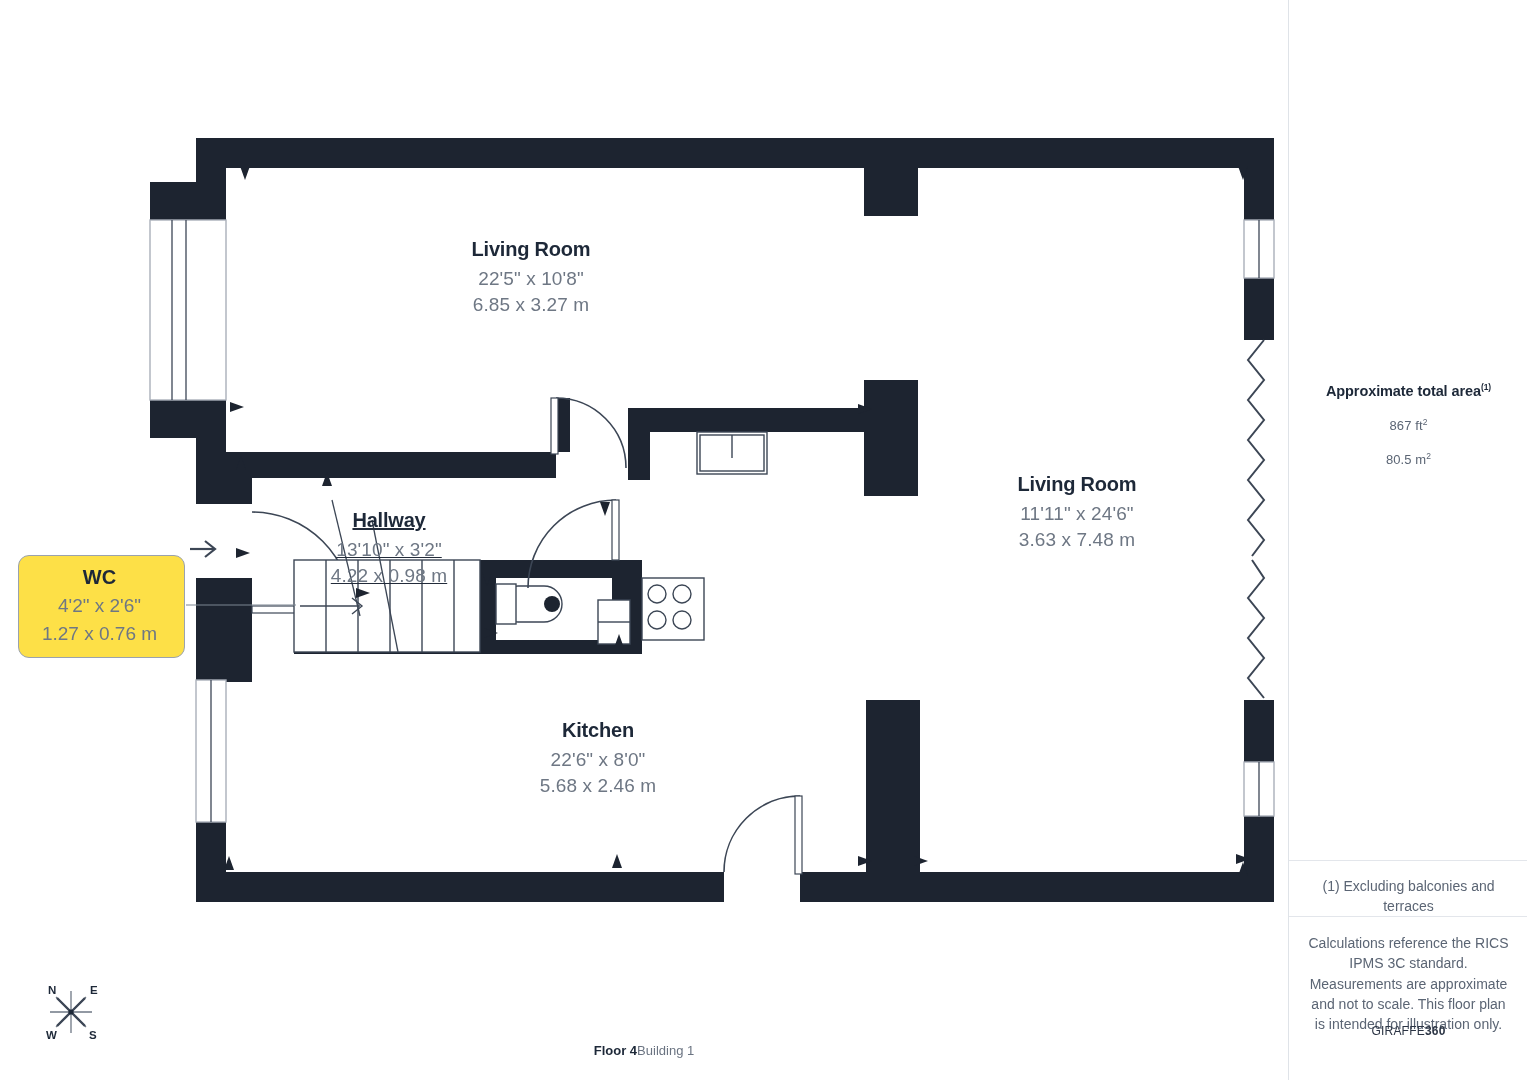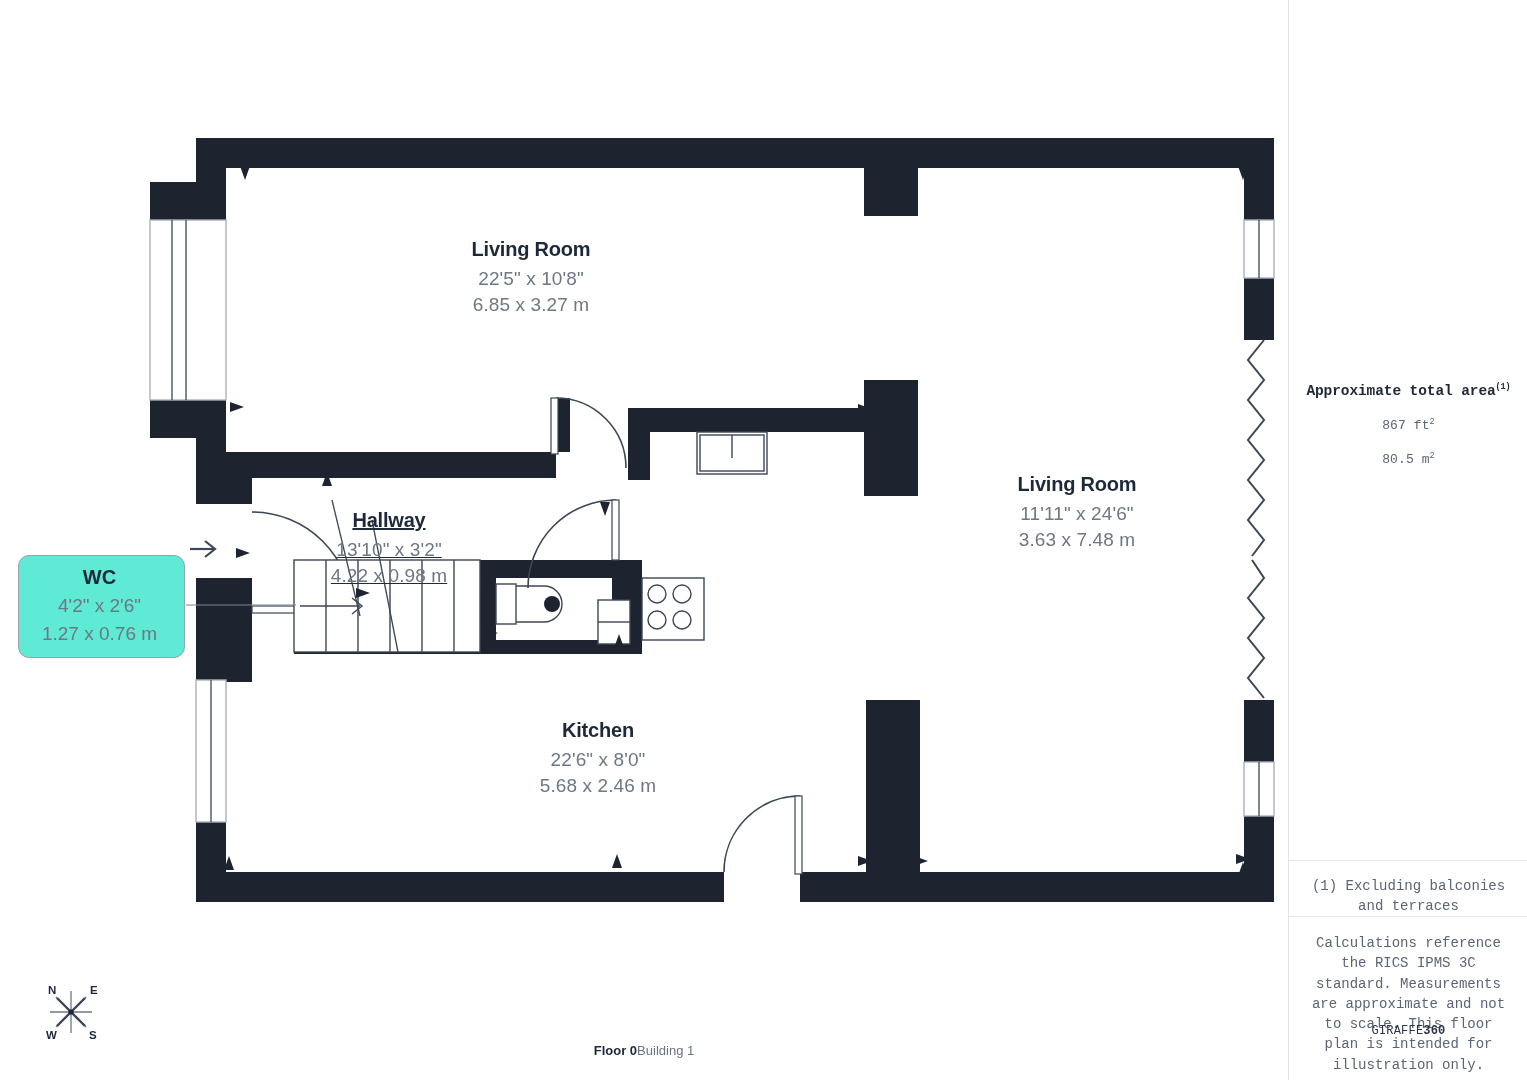--- a/index.html
+++ b/index.html
@@ -7,21 +7,21 @@
   body{
     width:1527px;height:1080px;overflow:hidden;position:relative;
     font-family:"Liberation Sans","DejaVu Sans",sans-serif;
     color:#222b3a;
   }
   #page{position:relative;width:1527px;height:980px;border-radius:32px;}
 
   
   #side-panel{
     position:absolute;left:1288px;top:0;width:239px;height:1080px;
-    border-left:1px solid #dfe3e8;box-sizing:border-box;background:#fff;font-family:Liberation Mono, monospace;
+    border-left:1px solid #dfe3e8;box-sizing:border-box;background:#fff;
   }
   .panel-area{
     position:absolute;left:0;top:382px;width:239px;text-align:center;
   }
   .panel-area .area-title{
     font-size:14.5px;font-weight:bold;color:#1d2838;letter-spacing:-0.1px;
   }
   .panel-area .area-title sup{font-size:8.5px;font-weight:bold;vertical-align:super;}
   .panel-area .area-val{
     font-size:13px;color:#5b6574;margin-top:18px;letter-spacing:0.1px;
@@ -69,21 +69,21 @@
   .room-label .rdim.second{margin-top:4px;}
 
   #label-living-1{left:531px;top:238px;transform:translateX(-50%);}
   #label-living-2{left:1077px;top:473px;transform:translateX(-50%);}
   #label-hallway{left:389px;top:509px;transform:translateX(-50%);text-decoration:underline;}
   #label-kitchen{left:598px;top:719px;transform:translateX(-50%);}
 
   
   #label-wc{
     position:absolute;left:18px;top:555px;width:167px;
-    border:1.4px solid #9aa2ae;border-radius:11px;background:#5eead4;
+    border:1.4px solid #9aa2ae;border-radius:11px;background:#fde047;
     padding:10px 12px 12px 8px;text-align:center;box-sizing:border-box;
   }
   #label-wc .rname{font-size:20px;font-weight:bold;color:#1d2838;}
   #label-wc .rdim{font-size:19px;color:#6e7784;margin-top:6px;}
 </style>
 </head>
 <body>
 
 <div id="page">
 
@@ -291,21 +291,21 @@
       <line x1="41" y1="37" x2="55" y2="51"></line>
     </g>
     <circle cx="41" cy="37" r="2.6" fill="#1d2838"></circle>
     <text x="18" y="19" font-family="Liberation Sans, sans-serif" font-size="11.5" font-weight="bold" fill="#1d2838">N</text>
     <text x="60" y="19" font-family="Liberation Sans, sans-serif" font-size="11.5" font-weight="bold" fill="#1d2838">E</text>
     <text x="16" y="64" font-family="Liberation Sans, sans-serif" font-size="11.5" font-weight="bold" fill="#1d2838">W</text>
     <text x="59" y="64" font-family="Liberation Sans, sans-serif" font-size="11.5" font-weight="bold" fill="#1d2838">S</text>
   </svg>
 
   <div id="footer">
-    <span class="floor">Floor 0</span><span class="bldg">Building 1</span>
+    <span class="floor">Floor 4</span><span class="bldg">Building 1</span>
   </div>
 
   <div id="side-panel">
 
     <div class="panel-area">
       <div class="area-title"><span>Approximate total area</span><sup>(1)</sup></div>
       <div class="area-val"><span>867 ft</span><sup>2</sup></div>
       <div class="area-val"><span>80.5 m</span><sup>2</sup></div>
     </div>
 

